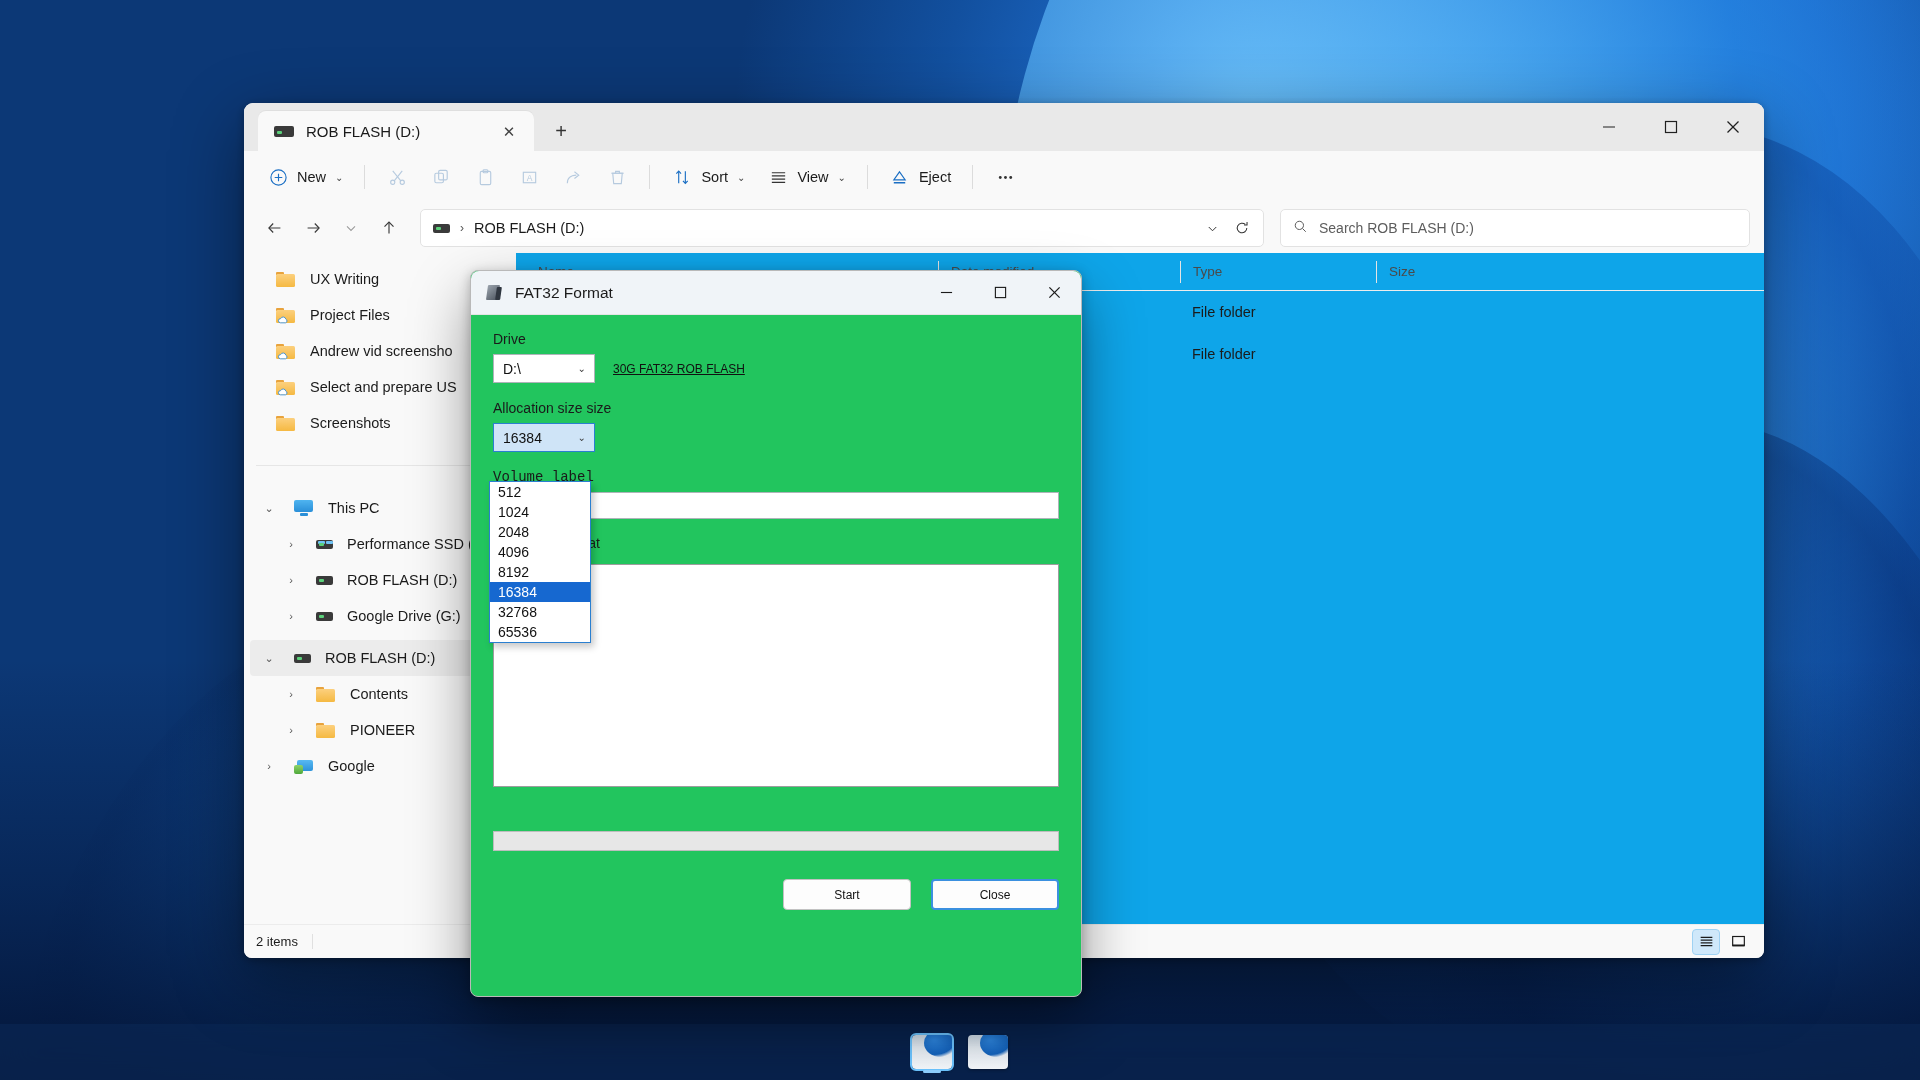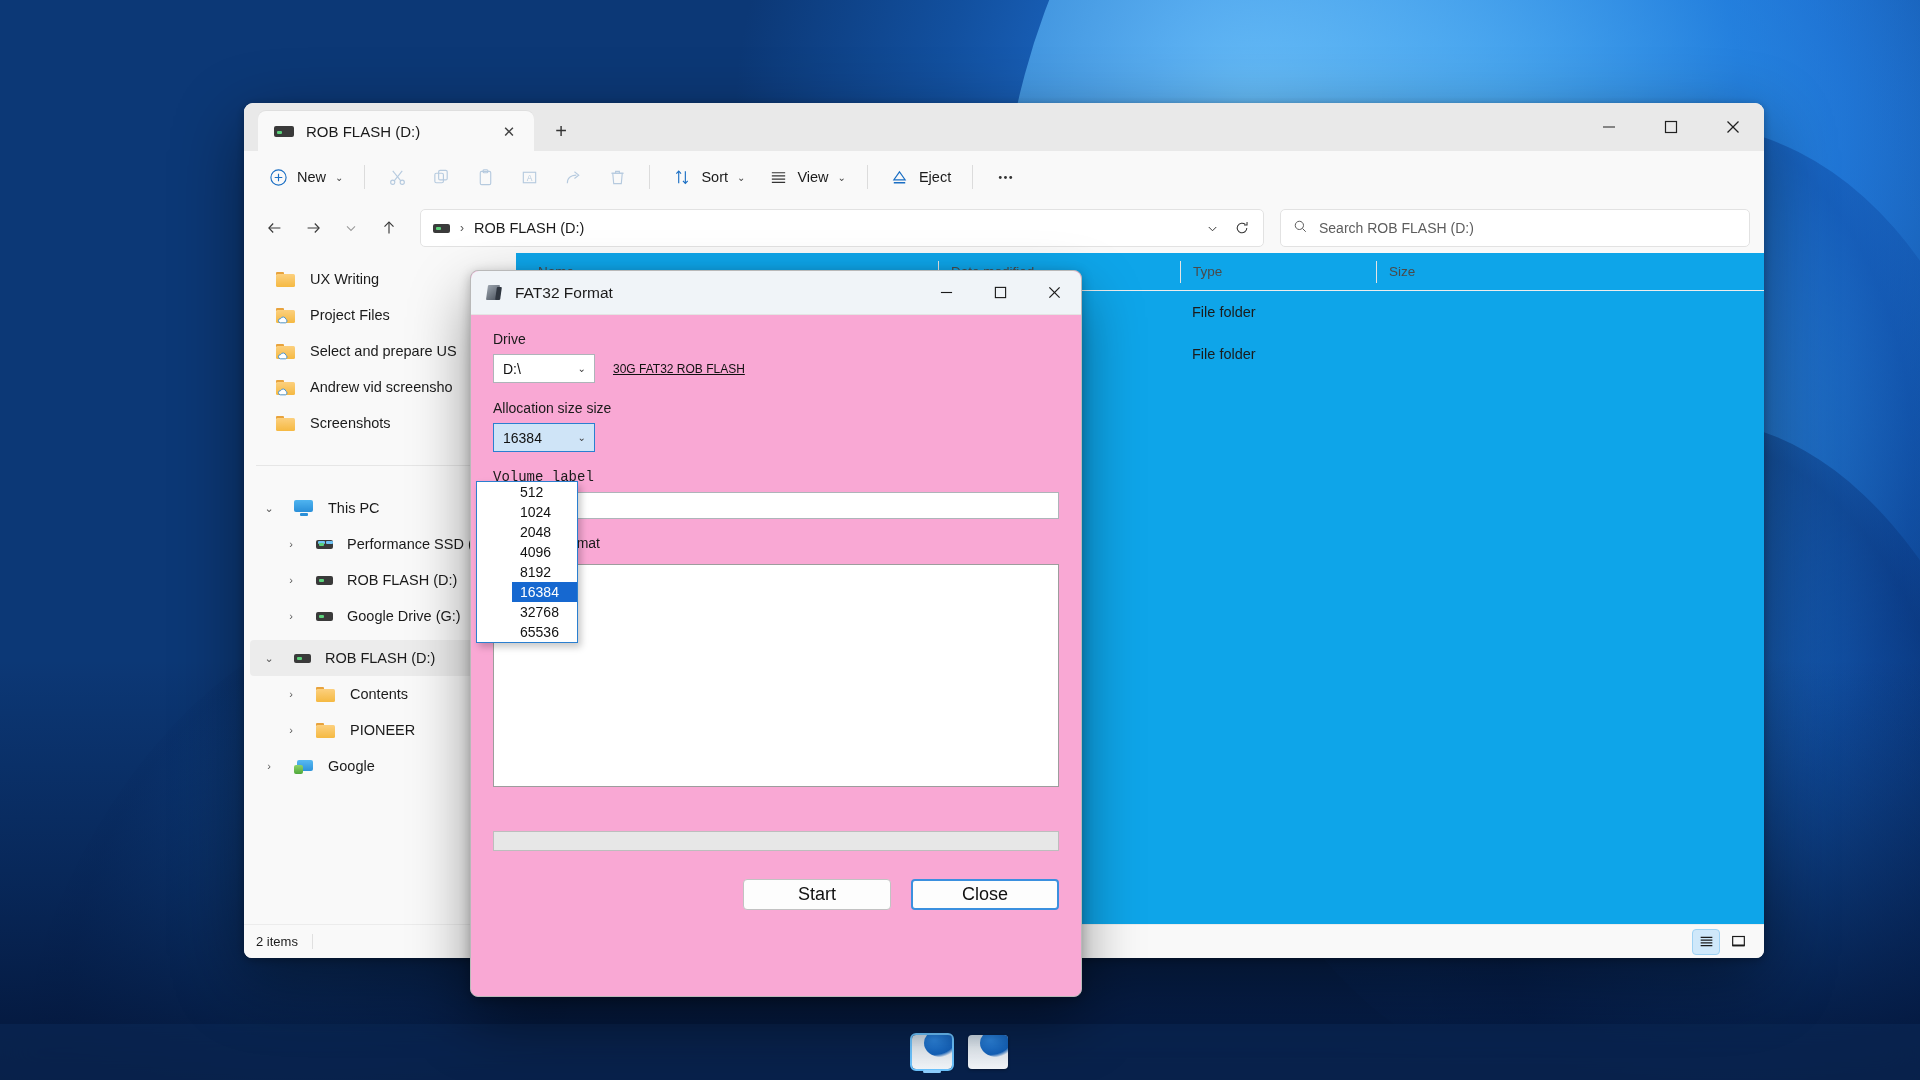--- a/index.html
+++ b/index.html
@@ -226,21 +226,21 @@
     display: flex; align-items: center; padding: 0 12px; flex: 0 0 auto;
   }
   .status-txt { font-size: 13px; color: #1b1b1b; padding-right: 14px; border-right: 1px solid #e0e0e0; }
   .view-toggles { margin-left: auto; display: flex; gap: 4px; }
   .vt { width: 28px; height: 26px; border-radius: 4px; display:flex; align-items:center; justify-content:center; }
   .vt.on { background: #cfe8fa; border: 1px solid #9fd2f3; }
 
   
   #fat32 {
     position: absolute; left: 470px; top: 270px; width: 612px; height: 727px;
-    background: #f9a8d4;
+    background: #22c55e;
     border: 1px solid #b9b9b9;
     border-radius: 8px;
     box-shadow: 0 26px 60px rgba(0,0,0,.40), 0 3px 12px rgba(0,0,0,.25);
     font-family: "Liberation Sans", sans-serif;
     overflow: visible;
   }
   .dlg-title {
     height: 44px; background: #f0f4f8; border-radius: 8px 8px 0 0;
     display: flex; align-items: center; padding-left: 14px; gap: 11px;
     border-bottom: 1px solid #e4e4e4;
@@ -298,22 +298,22 @@
   .logbox {
     margin-top: 13px; width: 100%; height: 223px; background: #fff;
     border: 1px solid #9d9d9d;
   }
   .progress {
     margin-top: 44px; width: 100%; height: 20px; background: #e7e7e7;
     border: 1px solid #bdbdbd;
   }
   .btnrow { display: flex; justify-content: flex-end; gap: 20px; margin-top: 28px; padding-bottom: 6px; }
   .dbtn {
-    width: 148px; height: 31px; background: #fdfdfd; border: 1px solid #c2c2c2;
-    border-radius: 4px; font-size: 18px; color: #111;
+    width: 128px; height: 31px; background: #fdfdfd; border: 1px solid #c2c2c2;
+    border-radius: 4px; font-size: 12px; color: #111;
     display: flex; align-items: center; justify-content: center; text-align: right;
   }
   .dbtn.default { border: 2px solid #3b90df; }
 </style>
 </head>
 <body>
 
 <div id="desktop">
   <div class="swoosh sw1"></div>
   <div class="swoosh sw2"></div>
@@ -545,29 +545,29 @@
             </svg>
         </span>
         <span>Project Files</span>
       </div>
       <div class="srow ind-1">
         <span class="folder">
           <svg class="cloud" viewBox="0 0 16 11">
               <path d="M4.3 9.6 a2.6 2.6 0 0 1 .2 -5.2 a3.4 3.4 0 0 1 6.4 .7 a2.4 2.4 0 0 1 -.4 4.5 z" fill="#fff" stroke="#3b8fd6" stroke-width="1.1"></path>
             </svg>
         </span>
-        <span>Select and prepare US</span>
+        <span>Andrew vid screensho</span>
       </div>
       <div class="srow ind-1">
         <span class="folder">
           <svg class="cloud" viewBox="0 0 16 11">
               <path d="M4.3 9.6 a2.6 2.6 0 0 1 .2 -5.2 a3.4 3.4 0 0 1 6.4 .7 a2.4 2.4 0 0 1 -.4 4.5 z" fill="#fff" stroke="#3b8fd6" stroke-width="1.1"></path>
             </svg>
         </span>
-        <span>Andrew vid screensho</span>
+        <span>Select and prepare US</span>
       </div>
       <div class="srow ind-1">
         <span class="folder"></span>
         <span>Screenshots</span>
       </div>
 
       <div class="sdivider" style="margin-top:24px;margin-bottom:24px;"></div>
 
       <div class="srow">
         <span class="twisty">⌄</span>
@@ -690,21 +690,21 @@
       </div>
       <div class="drive-desc">30G FAT32 ROB FLASH</div>
     </div>
 
     <div class="lbl" style="margin-top:17px;">Allocation size size</div>
     <div class="combo focused">
       <span class="cval">16384</span>
       <span class="carrow">⌄</span>
     </div>
 
-    <div class="dropdown" id="alloc-dropdown" style="left:5px; top:166px;padding-left:35px;">
+    <div class="dropdown" id="alloc-dropdown" style="left:18px; top:166px;">
         <div class="dd-item">512</div>
         <div class="dd-item">1024</div>
         <div class="dd-item">2048</div>
         <div class="dd-item">4096</div>
         <div class="dd-item">8192</div>
         <div class="dd-item sel">16384</div>
         <div class="dd-item">32768</div>
         <div class="dd-item">65536</div>
       </div>
 

